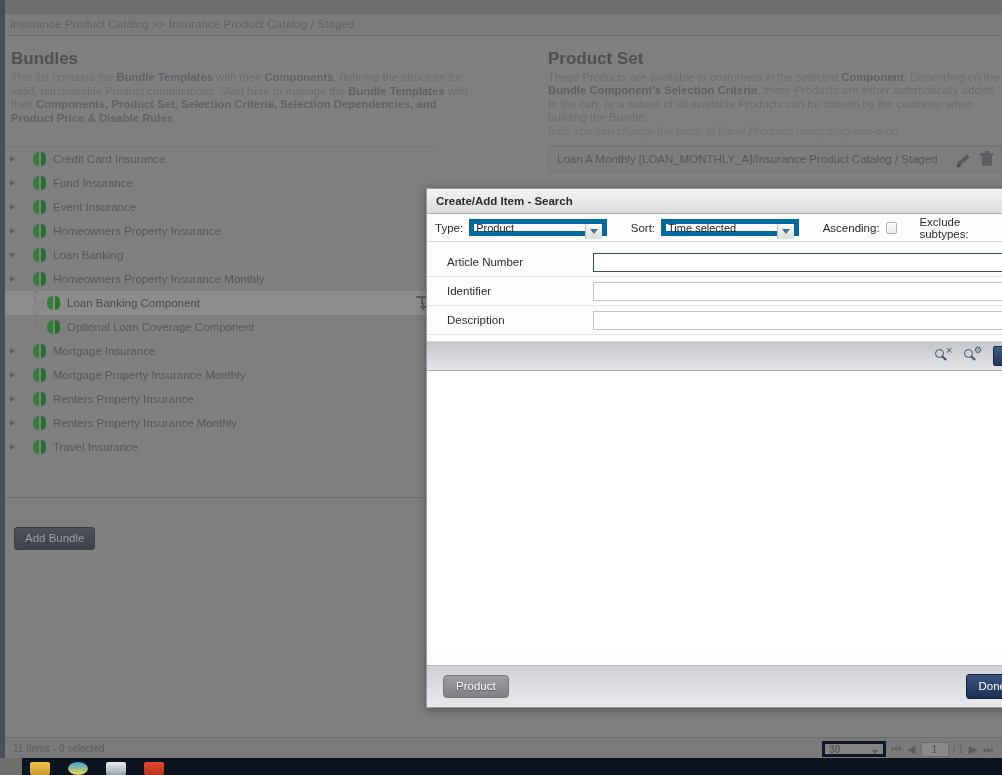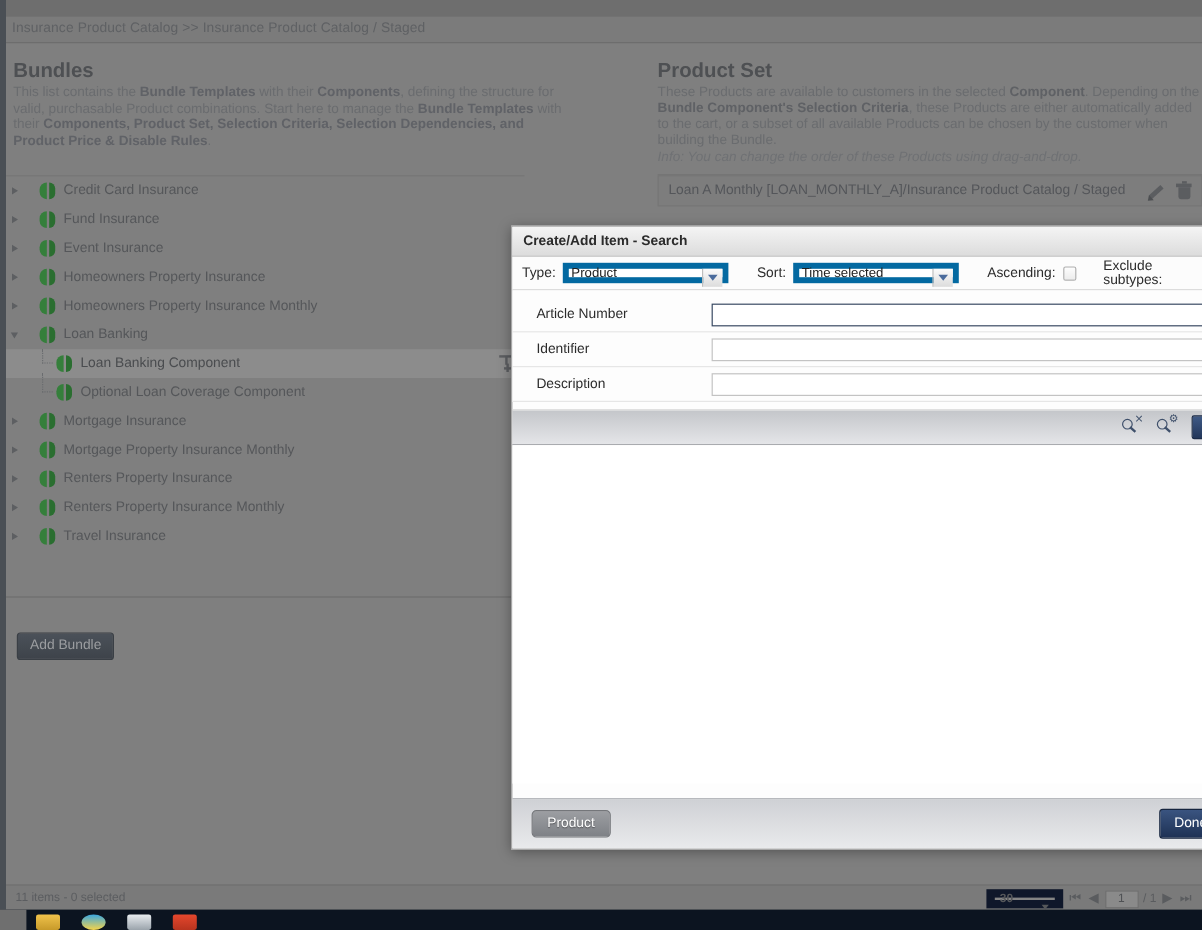--- a/index.html
+++ b/index.html
@@ -241,21 +241,21 @@
     position: absolute; left: 8px; top: 5px;
     font-size: 10px; color: #5b5d60;
   }
   .pager {
     position: absolute; right: 8px; top: 3px;
     display: flex; align-items: center; gap: 4px;
   }
   .pager-select {
     width: 64px; height: 16px;
     background: #848484;
-    border: 7px solid #0f172a;
+    border: 3px solid #0f172a;
     font-size: 10px; color: #55575a;
     display: flex; align-items: center;
     padding-left: 4px;
     position: relative;
     font-weight: bold;
   }
   .pager-select .caret {
     position: absolute; right: 5px; top: 6px;
     width: 0; height: 0;
     border-top: 4px solid #55575a;
@@ -500,39 +500,39 @@
             </div>
             <div style="width: 14px; flex: 0 0 auto;"></div>
             <div class="bundle-icon">
               <span class="lh"></span>
               <span class="rh"></span>
             </div>
             <span class="tree-label">Homeowners Property Insurance</span>
           </div>
           <div class="tree-row">
             <div class="tw">
+              <span class="arrow-d"></span>
+            </div>
+            <div style="width: 14px; flex: 0 0 auto;"></div>
+            <div class="bundle-icon">
+              <span class="lh"></span>
+              <span class="rh"></span>
+            </div>
+            <span class="tree-label">Loan Banking</span>
+          </div>
+          <div class="tree-row">
+            <div class="tw">
               <span class="arrow-r"></span>
             </div>
             <div style="width: 14px; flex: 0 0 auto;"></div>
             <div class="bundle-icon">
               <span class="lh"></span>
               <span class="rh"></span>
             </div>
             <span class="tree-label">Homeowners Property Insurance Monthly</span>
-          </div>
-          <div class="tree-row">
-            <div class="tw">
-              <span class="arrow-d"></span>
-            </div>
-            <div style="width: 14px; flex: 0 0 auto;"></div>
-            <div class="bundle-icon">
-              <span class="lh"></span>
-              <span class="rh"></span>
-            </div>
-            <span class="tree-label">Loan Banking</span>
           </div>
           <div class="tree-row selected">
             <div style="width: 28px; flex: 0 0 auto;"></div>
             <div class="dash"></div>
             <div class="bundle-icon">
               <span class="lh"></span>
               <span class="rh"></span>
             </div>
             <span class="tree-label">Loan Banking Component</span>
             <div class="row-addicon">

